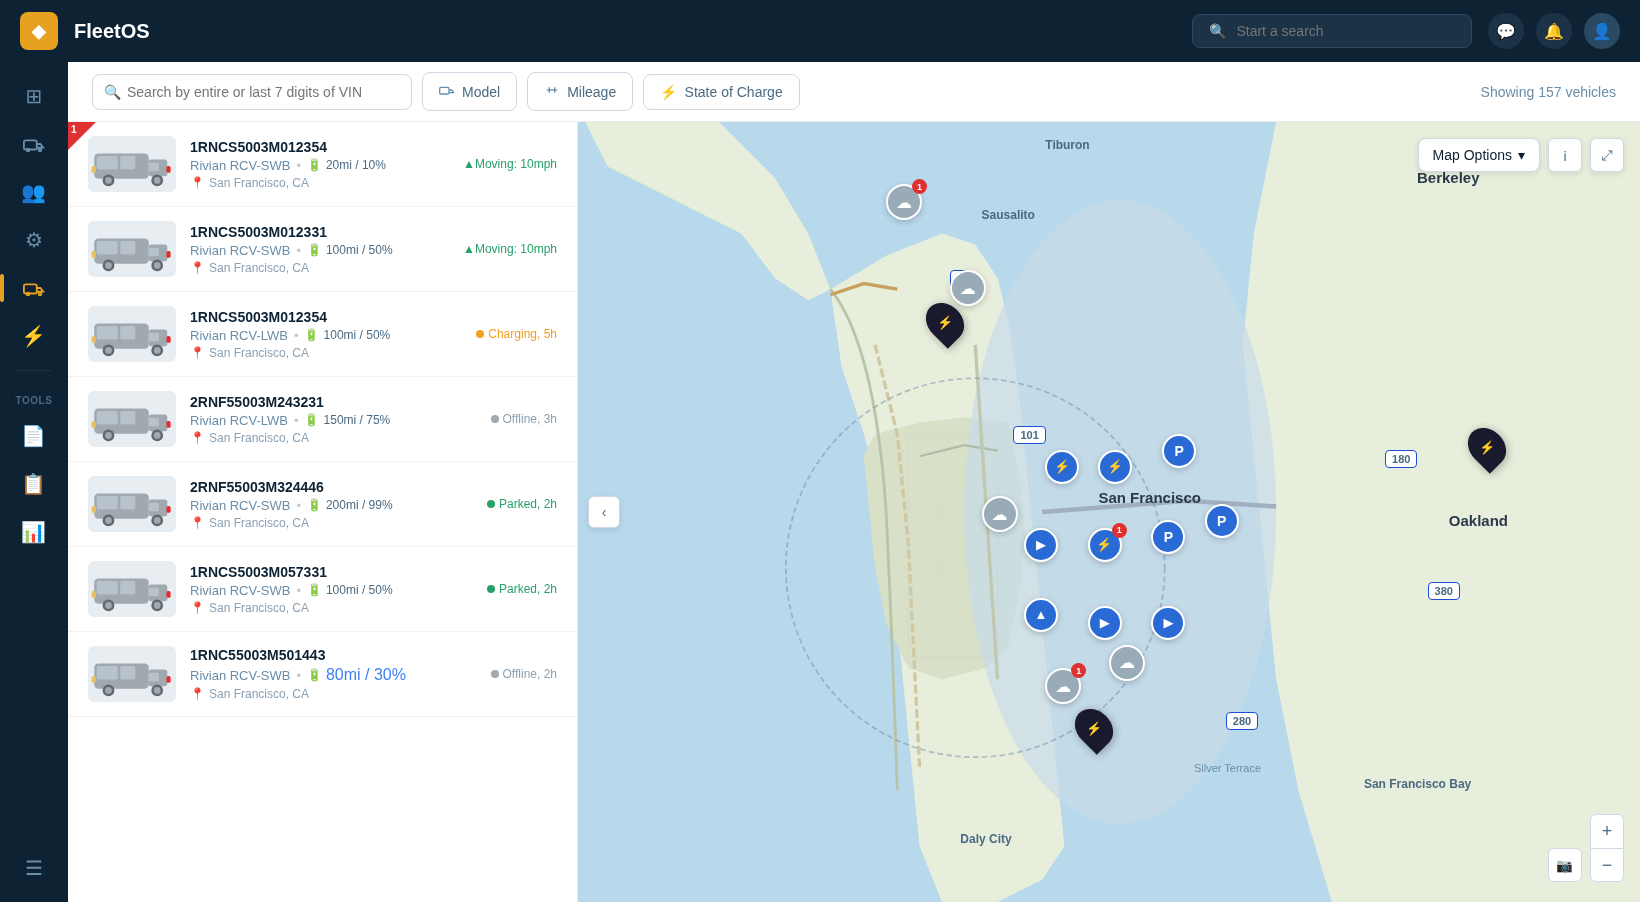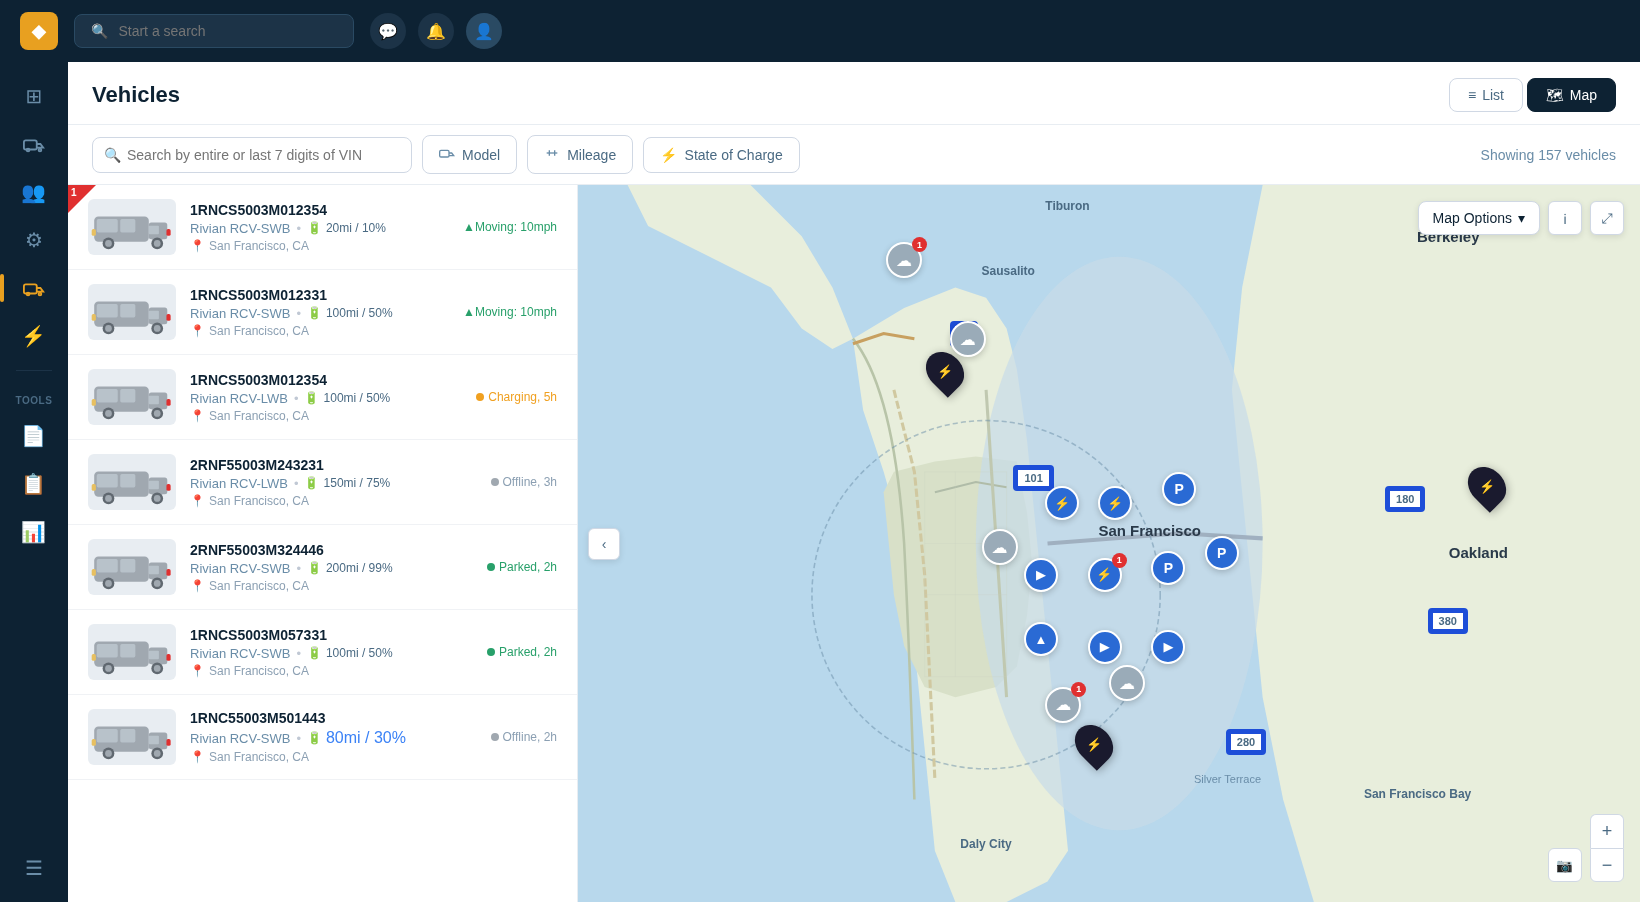--- a/index.html
+++ b/index.html
@@ -306,21 +306,21 @@
     .map-marker {
       position: absolute;
       display: flex; align-items: center; justify-content: center;
       cursor: pointer; z-index: 5;
     }
 
     
     .road-label {
       position: absolute;
       background: white;
-      border: 5px solid #1d4ed8;
+      border: 1px solid #1d4ed8;
       border-radius: 4px;
       padding: 2px 6px;
       font-size: 11px; font-weight: 600; color: #4a6a83;
       white-space: nowrap; z-index: 3;
     }
     .city-label {
       position: absolute;
       font-size: 15px; font-weight: 700; color: #2a3a4a;
       z-index: 3; pointer-events: none;
     }
@@ -337,20 +337,21 @@
 
     ::-webkit-scrollbar { width: 6px; }
     ::-webkit-scrollbar-track { background: #f0f2f5; }
     ::-webkit-scrollbar-thumb { background: #c0c8d4; border-radius: 3px; }
   </style>
 </head>
 <body>
 
 <nav class="topnav">
   <div class="logo-mark">◆</div>
+  <span class="app-name">FleetOS</span>
   <div class="search-bar">
     <span style="color:#8ca0b3;font-size:14px;">🔍</span>
     <input type="text" placeholder="Start a search" style="">
   </div>
   <div class="nav-icons">
     <button class="nav-icon-btn">💬</button>
     <button class="nav-icon-btn">🔔</button>
     <div class="avatar">👤</div>
   </div>
 </nav>
@@ -380,33 +381,20 @@
   <div class="sidebar-label">TOOLS</div>
   <div class="sidebar-item">📄</div>
   <div class="sidebar-item">📋</div>
   <div class="sidebar-item">📊</div>
   <div class="sidebar-spacer"></div>
   <div class="sidebar-item">☰</div>
 </aside>
 
 <main class="main">
 
-  <div class="page-header">
-    <h1 class="page-title">Vehicles</h1>
-    <div class="view-toggle">
-      <button class="view-btn">
-        <span>≡</span>
-        <span>List</span>
-      </button>
-      <button class="view-btn active">
-        <span>🗺</span>
-        <span>Map</span>
-      </button>
-    </div>
-  </div>
 
   <div class="filters-bar">
     <div class="search-input-wrap">
       <span class="s-icon">🔍</span>
       <input type="text" placeholder="Search by entire or last 7 digits of VIN" style="">
     </div>
     <button class="filter-btn">
       <span>
         <svg width="16" height="16" viewBox="0 0 24 24" fill="none" stroke="#6a8da8" stroke-width="2">
           <rect x="1" y="8" width="14" height="10" rx="2"></rect>

